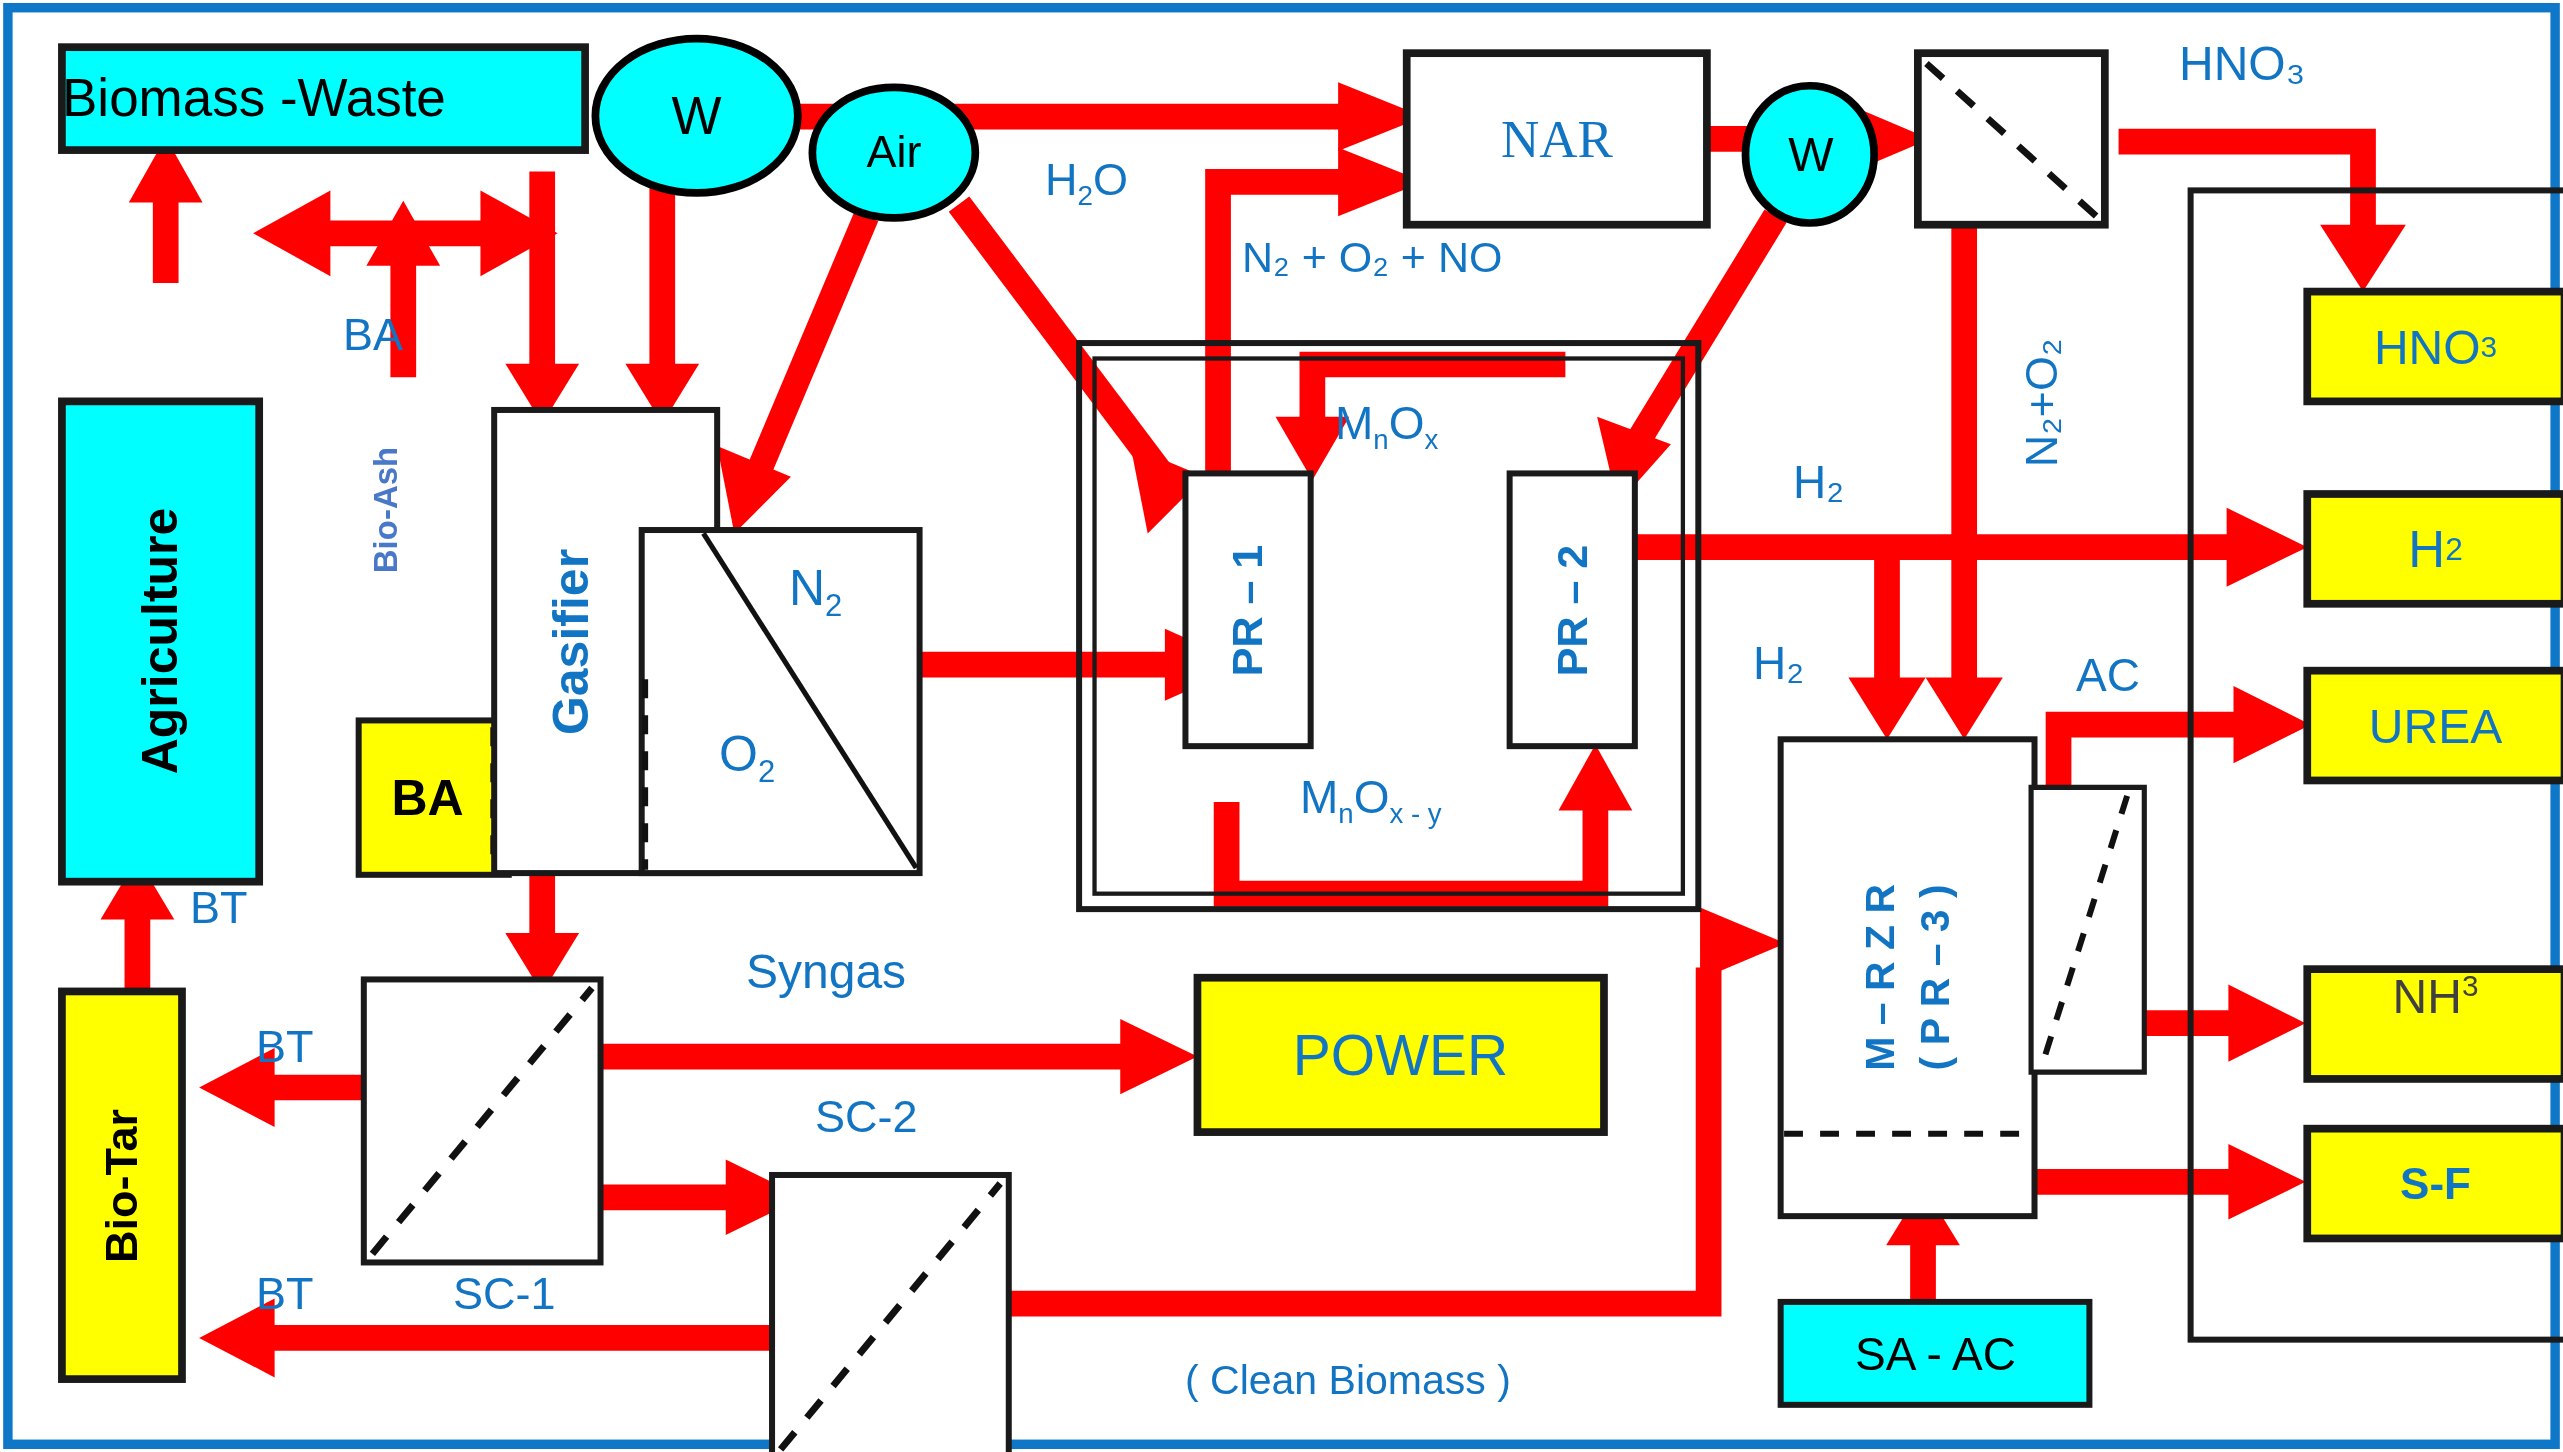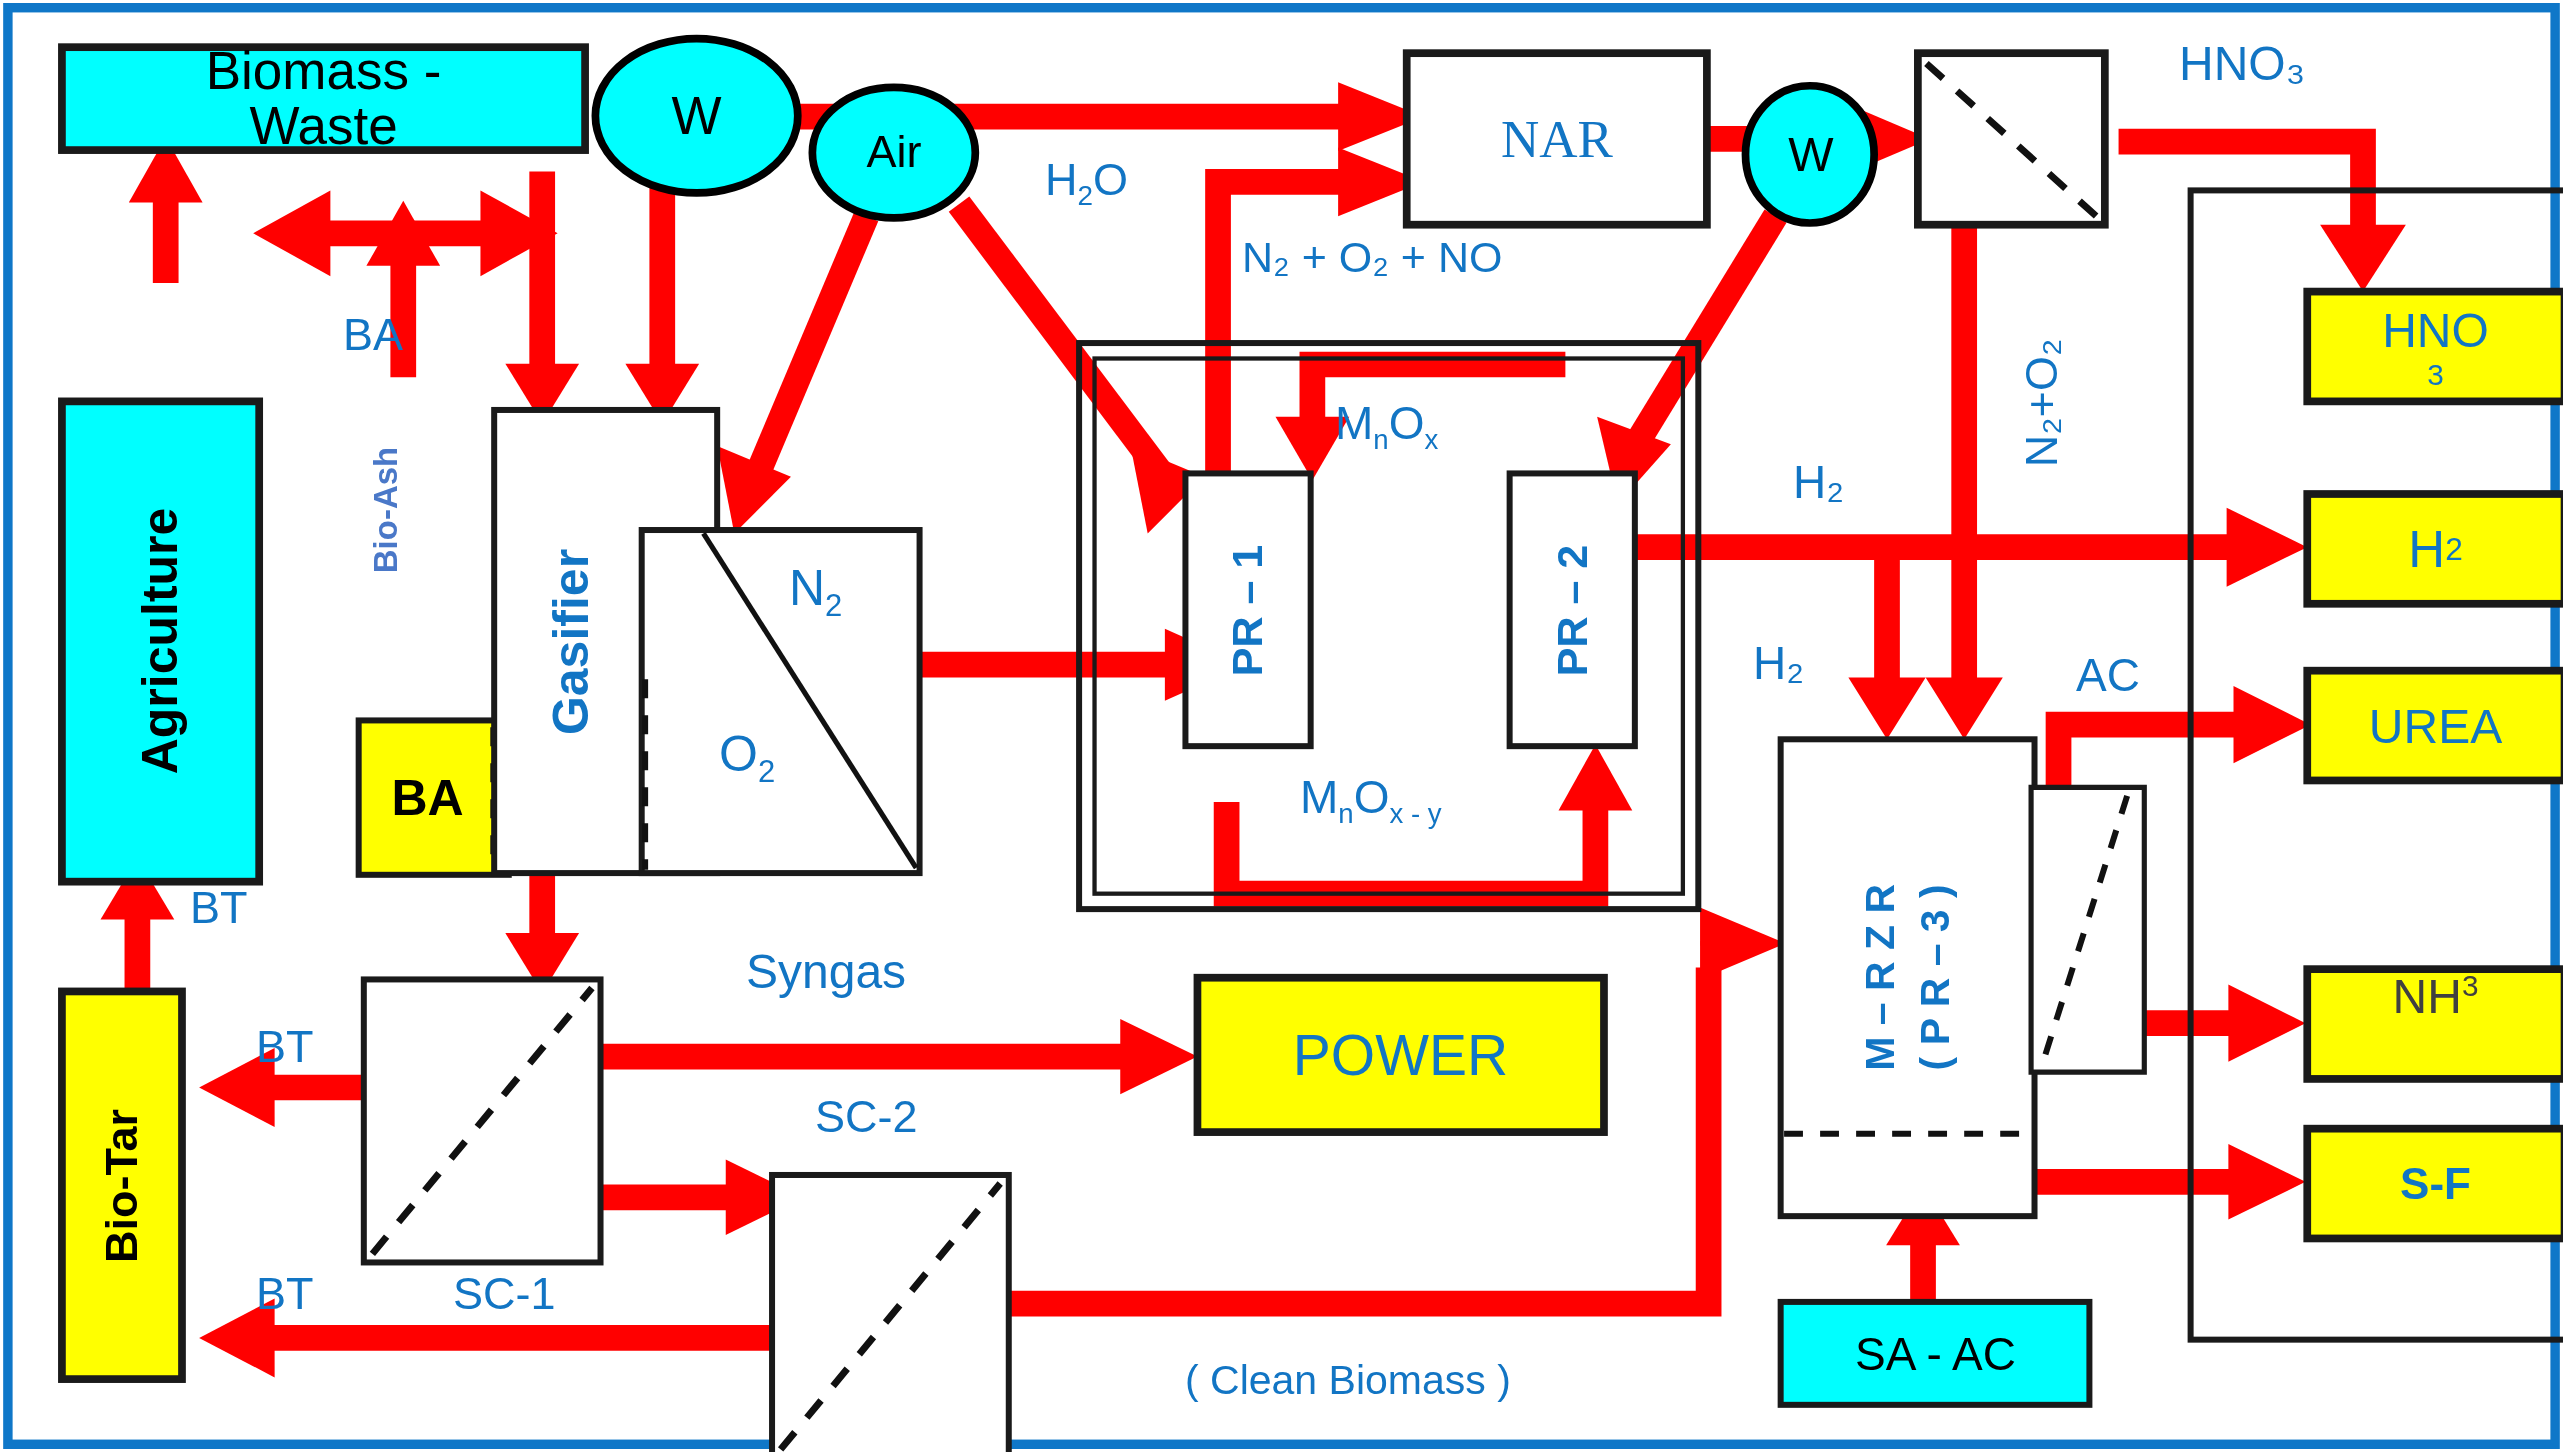--- a/index.html
+++ b/index.html
@@ -232,21 +232,21 @@
     <rect x="2690" y="576" width="300" height="128" fill="#FFFF00" stroke="#1a1a1a" stroke-width="9"></rect>
     <rect x="2690" y="782" width="300" height="128" fill="#FFFF00" stroke="#1a1a1a" stroke-width="9"></rect>
     <rect x="2690" y="1130" width="300" height="128" fill="#FFFF00" stroke="#1a1a1a" stroke-width="9"></rect>
     <rect x="2690" y="1316" width="300" height="128" fill="#FFFF00" stroke="#1a1a1a" stroke-width="9"></rect>
 
     <ellipse cx="812" cy="135" rx="118" ry="90" fill="#00FFFF" stroke="#000000" stroke-width="9"></ellipse>
     <ellipse cx="1042" cy="178" rx="95" ry="76" fill="#00FFFF" stroke="#000000" stroke-width="9"></ellipse>
     <ellipse cx="2110" cy="180" rx="75" ry="80" fill="#00FFFF" stroke="#000000" stroke-width="9"></ellipse>
   </svg>
 
-  <div style="position:absolute;left:62px;top:47px;width:523px;height:103px;display:flex;flex-direction:column;align-items:center;justify-content:center;line-height:1.02;">
+  <div style="position:absolute;left:62px;top:47px;width:523px;height:103px;display:flex;flex-direction:row;align-items:center;line-height:1.02;">
     <span style="font-size:53px;color:#000;">Biomass -</span>
     <span style="font-size:53px;color:#000;">Waste</span>
   </div>
 
   <div style="position:absolute;left:645px;top:81px;width:103px;height:69px;display:flex;align-items:center;justify-content:center;font-size:53px;color:#000;">W</div>
 
   <div style="position:absolute;left:834px;top:122px;width:120px;height:60px;display:flex;align-items:center;justify-content:center;font-size:45px;color:#000;">Air</div>
 
   <div style="position:absolute;left:1764px;top:122px;width:94px;height:65px;display:flex;align-items:center;justify-content:center;font-size:48px;color:#000;">W</div>
 
@@ -287,21 +287,21 @@
 
   <div style="position:absolute;left:62px;top:992px;width:120px;height:388px;display:flex;align-items:center;justify-content:center;">
     <span style="transform:rotate(-90deg);white-space:nowrap;font-size:45px;font-weight:700;color:#000;">Bio-Tar</span>
   </div>
 
   <div style="position:absolute;left:453px;top:1268px;font-size:45px;color:#1275C4;">SC-1</div>
   <div style="position:absolute;left:815px;top:1091px;font-size:45px;color:#1275C4;text-align:right;">SC-2</div>
 
   <div style="position:absolute;left:1197px;top:978px;width:407px;height:154px;display:flex;align-items:center;justify-content:center;font-size:57px;color:#1275C4;">POWER</div>
 
-  <div style="position:absolute;left:2307px;top:292px;width:257px;height:110px;display:flex;align-items:center;justify-content:center;font-size:48px;color:#1275C4;flex-direction:column;">
+  <div style="position:absolute;left:2307px;top:292px;width:257px;height:110px;display:flex;align-items:center;justify-content:center;font-size:48px;color:#1275C4;">
     <span>HNO</span>
       <sub style="font-size:0.62em;">3</sub>
   </div>
   <div style="position:absolute;left:2307px;top:494px;width:257px;height:110px;display:flex;align-items:center;justify-content:center;font-size:51px;color:#1275C4;">
     <span>H</span>
       <sub style="font-size:0.62em;">2</sub>
   </div>
   <div style="position:absolute;left:2307px;top:671px;width:257px;height:110px;display:flex;align-items:center;justify-content:center;font-size:48px;color:#1275C4;">UREA</div>
   <div style="position:absolute;left:2307px;top:969px;width:257px;height:110px;display:flex;align-items:flex-start;justify-content:center;font-size:48px;color:#404040;">
     <span>NH</span>

